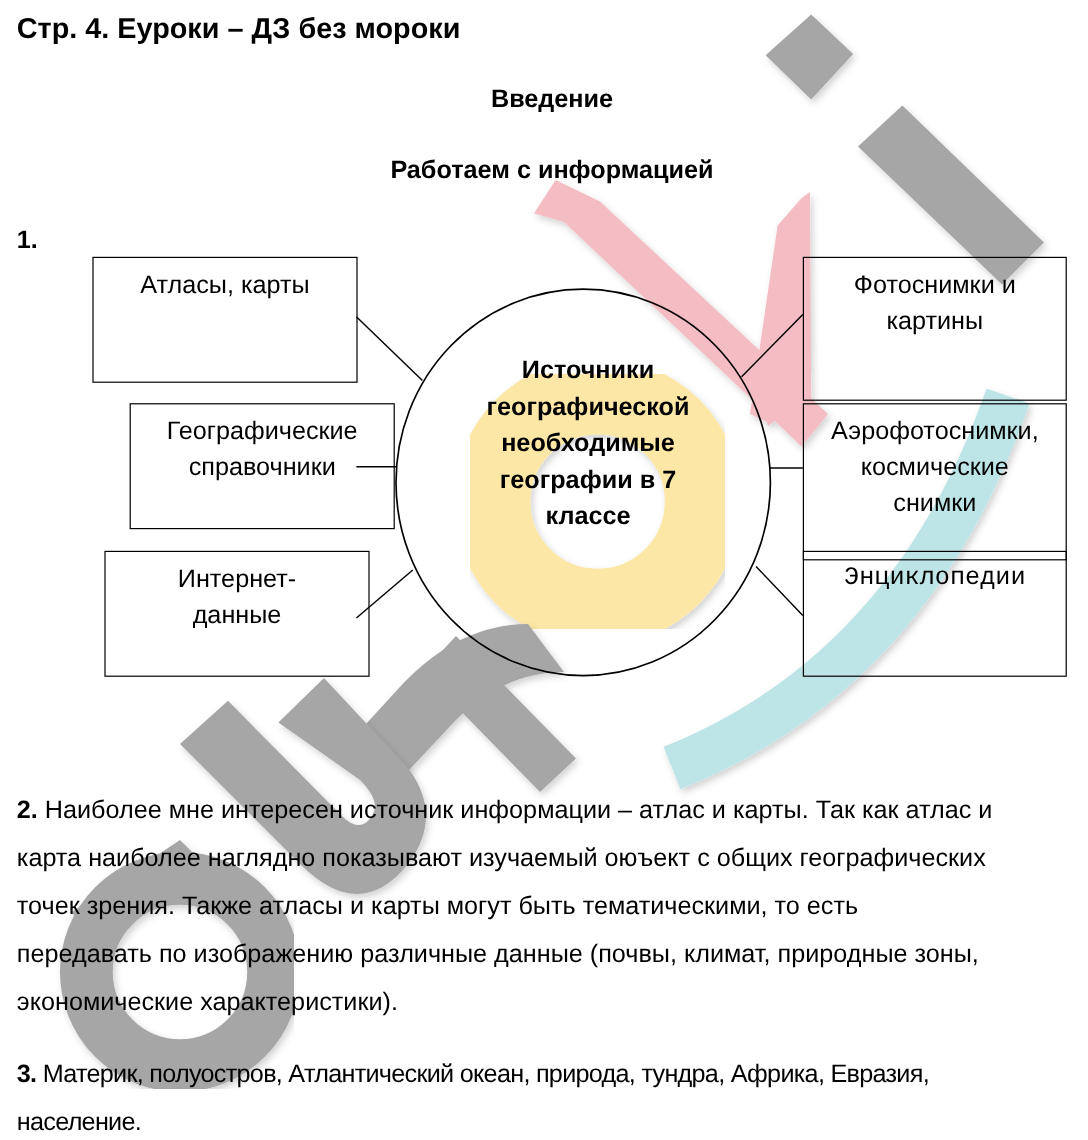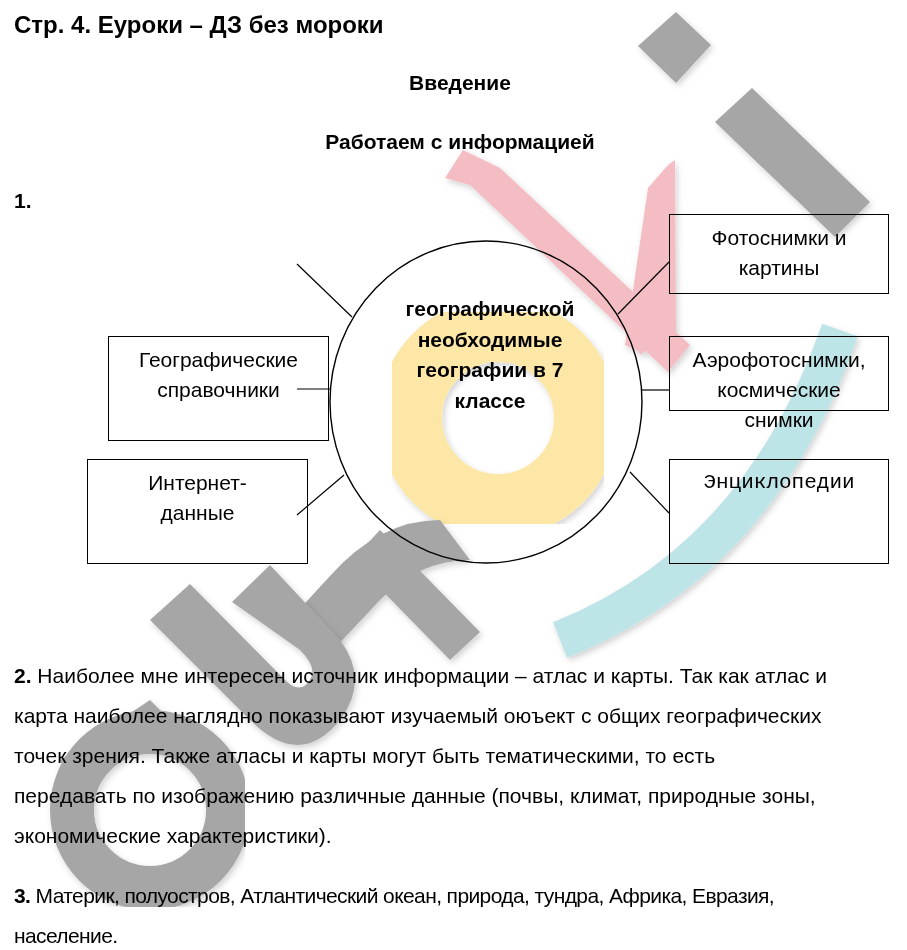--- a/index.html
+++ b/index.html
@@ -77,43 +77,47 @@
 
     <line x1="297" y1="264" x2="352" y2="317" stroke="#000" stroke-width="1.2"></line>
     <line x1="297" y1="389" x2="330" y2="389" stroke="#000" stroke-width="1.2"></line>
     <line x1="297" y1="515" x2="344" y2="475" stroke="#000" stroke-width="1.2"></line>
 
     <line x1="669" y1="262" x2="618" y2="314" stroke="#000" stroke-width="1.2"></line>
     <line x1="669" y1="390" x2="641" y2="390" stroke="#000" stroke-width="1.2"></line>
     <line x1="669" y1="513" x2="630" y2="472" stroke="#000" stroke-width="1.2"></line>
   </svg>
 
+  <div class="box" style="left:77px; top:214px; width:221px; height:105px;">
+    <div>Атласы, карты</div>
+  </div>
   <div class="box" style="left:77px; top:336px; width:221px; height:105px;margin-left:31px;">
     <div>Географические</div>
     <div>справочники</div>
   </div>
   <div class="box" style="left:87px; top:459px; width:221px; height:105px;">
     <div>Интернет-</div>
     <div>данные</div>
   </div>
 
-  <div class="box" style="left:669px; top:214px; width:220px; height:80px;">
+  <div class="box" style="left:669px; top:214px; width:220px; height:120px;">
     <div>Фотоснимки и</div>
     <div>картины</div>
   </div>
-  <div class="box" style="left:669px; top:336px; width:220px; height:75px;">
+  <div class="box" style="left:669px; top:336px; width:220px; height:131px;">
     <div>Аэрофотоснимки,</div>
     <div>космические</div>
     <div>снимки</div>
   </div>
   <div class="box" style="left:669px; top:459px; width:220px; height:105px;font-family:Liberation Mono, monospace;">
     <div>Энциклопедии</div>
   </div>
 
   <div class="circle-text">
+    <div>Источники</div>
     <div>географической</div>
     <div>необходимые</div>
     <div>географии в 7</div>
     <div>классе</div>
   </div>
 
 
   <div class="para" style="top:656px;">
     <div><b>2.</b><span> Наиболее мне интересен источник информации – атлас и карты. Так как атлас и</span></div>
     <div>карта наиболее наглядно показывают изучаемый оюъект с общих географических</div>

